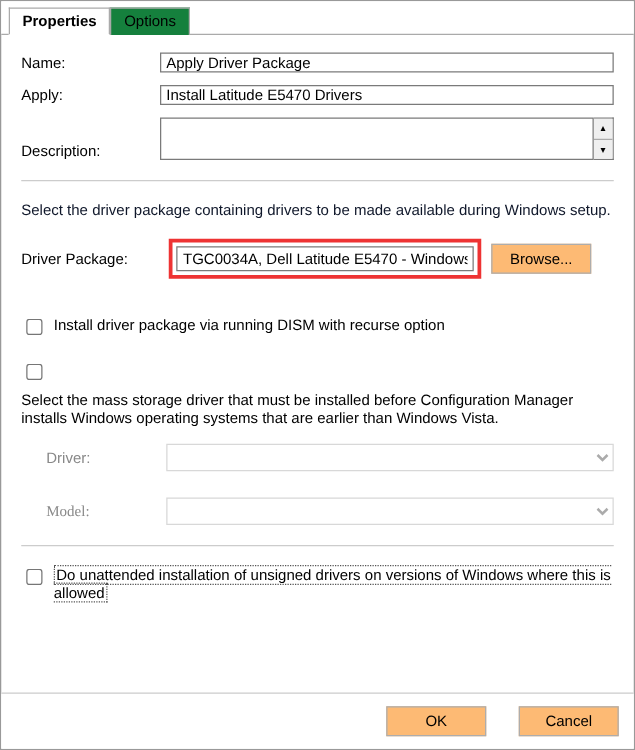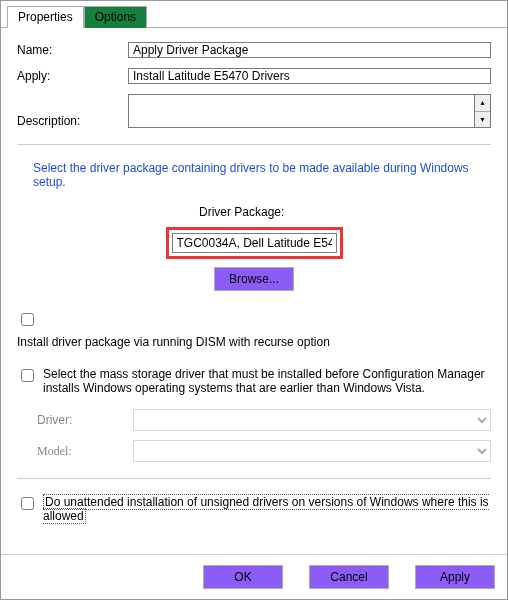--- a/index.html
+++ b/index.html
@@ -34,20 +34,21 @@
     background: #15803d;
     margin-right: 0px;
     font-size: 12px;
     position: relative;
     top: 1px;
   }
   .tab.active {
     background: #fff;
     border-bottom: 1px solid #fff;
     z-index: 2;
+    font-weight: bold;
   }
   .content {
     flex: 1;
     padding: 14px 16px;
     display: flex;
     flex-direction: column;
     gap: 10px;
     overflow: hidden;
   }
   .row {
@@ -94,21 +95,21 @@
     font-size:8px;
     background:#efefef;
     cursor:pointer;
   }
   .spin div:first-child{ border-bottom:1px solid #aaa;}
   hr.sep {
     border: none;
     border-top: 1px solid #ccc;
     margin: 6px 0;
   }
-  .note { color:#1d4ed8;margin-left:16px; }
+  .note { color:#0f172a; }
   .pkg-row {
     display:flex;
     align-items:center;
     gap:8px;
   }
   .pkg-input-wrap{
     border: 3px solid #e33;
     padding: 3px;
     flex:1;
     display:flex;
@@ -122,37 +123,37 @@
     font:inherit;
     background:#fff;
     width:100%;
     overflow:hidden;
     white-space:nowrap;
   }
   button.win {
     font: inherit;
     height: 24px;
     min-width: 80px;
-    background: #8b5cf6;
+    background: #fdba74;
     border: 1px solid #adadad;
     padding: 0 10px;
     cursor:pointer;
   }
   .chk-row {
     display:flex;
     align-items:flex-start;
     gap:6px;
   }
   .chk-row input { margin-top:2px; }
   .chk-row .txt { flex:1; }
   .sub-block {
     padding-left: 20px;
     display:flex;
     flex-direction:column;
-    gap:9px;
+    gap:21px;
     margin-top:4px;
   }
   select.field[disabled]{
     background:#fff;
     color:#888;
     border-color:#c8c8c8;
   }
   select.field{ height:22px; flex:1; }
   .dotted {
     border:1px dotted #555;
@@ -198,34 +199,34 @@
           <div>▴</div>
           <div>▾</div>
         </div>
       </div>
     </div>
 
     <hr class="sep">
 
     <div class="note">Select the driver package containing drivers to be made available during Windows setup.</div>
 
-    <div class="pkg-row" style="margin-top:6px;flex-direction:column;">
+    <div class="pkg-row" style="margin-top:6px;">
       <div class="lbl" style="width:110px;">Driver Package:</div>
       <div class="pkg-input-wrap">
         <input type="text" class="pkg-input" readonly="" value="TGC0034A, Dell Latitude E5470 - Windows 10 x6" style="">
       </div>
       <button class="win">Browse...</button>
     </div>
 
-    <div class="chk-row" style="margin-top:10px;flex-direction:column;">
+    <div class="chk-row" style="margin-top:20px;">
       <input type="checkbox" style="">
       <div class="txt">Install driver package via running DISM with recurse option</div>
     </div>
 
-    <div class="chk-row" style="margin-top:8px;">
+    <div class="chk-row" style="margin-top:8px;flex-direction:column;">
       <input type="checkbox" style="">
       <div class="txt">Select the mass storage driver that must be installed before Configuration Manager installs Windows operating systems that are earlier than Windows Vista.</div>
     </div>
 
     <div class="sub-block">
       <div class="row">
         <div class="lbl disabled" style="width:90px;">Driver:</div>
         <select class="field" disabled=""><option></option></select>
       </div>
       <div class="row">
@@ -240,16 +241,15 @@
       <input type="checkbox" style="">
       <div class="txt"><span class="dotted">Do unattended installation of unsigned drivers on versions of Windows where this is allowed</span></div>
     </div>
 
     <div class="spacer"></div>
   </div>
 
   <div class="footer">
     <button class="win">OK</button>
     <button class="win">Cancel</button>
-    <button class="win">Apply</button>
   </div>
 
 </div>
 
 </body></html>

